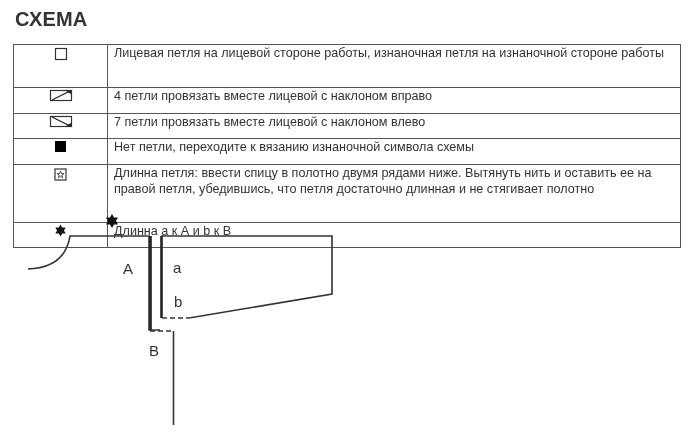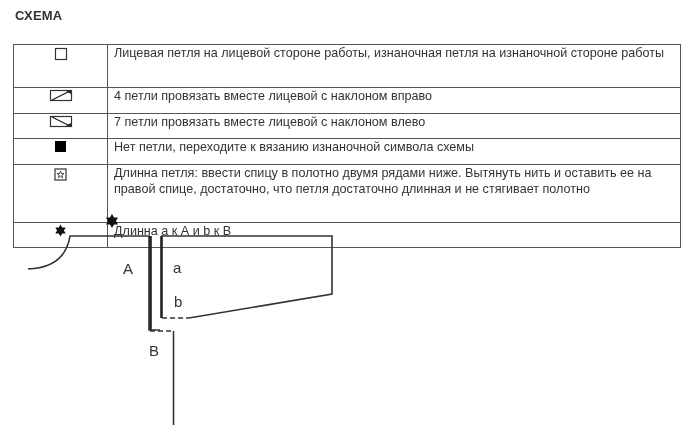--- a/index.html
+++ b/index.html
@@ -1,21 +1,21 @@
 <!DOCTYPE html>
 <html><head>
 <meta charset="utf-8">
 <style>
   html, body { margin: 0; padding: 0; }
   body {
     width: 690px; height: 442px; background: #ffffff; position: relative; overflow: hidden;
     font-family: "Liberation Sans", sans-serif; color: #222;
   }
   .title {
-    position: absolute; left: 15px; top: 8px; font-size: 13px; font-weight: bold; color: #333;
+    position: absolute; left: 15px; top: 8px; font-size: 20px; font-weight: bold; color: #333;
     letter-spacing: 0.2px;
   }
   table.legend {
     position: absolute; left: 13px; top: 44px; width: 668px;
     border-collapse: collapse; font-size: 12.6px; line-height: 16.5px; color: #333;
   }
   table.legend td {
     border: 1px solid #555; padding: 0 0 8px 6px; vertical-align: top;
   }
   table.legend td.sym {
@@ -72,21 +72,21 @@
     </td>
     <td>Нет петли, переходите к вязанию изнаночной символа схемы</td>
   </tr>
   <tr class="r5">
     <td class="sym">
       <svg class="sym-box" width="13" height="13" style="margin-top:3px">
         <rect x="1" y="1" width="11" height="11" fill="#fff" stroke="#333" stroke-width="1.2"></rect>
         <polygon points="6.5,3 7.4,5.6 10,5.6 7.9,7.2 8.7,9.8 6.5,8.2 4.3,9.8 5.1,7.2 3,5.6 5.6,5.6" fill="#fff" stroke="#222" stroke-width="0.8"></polygon>
       </svg>
     </td>
-    <td>Длинна петля: ввести спицу в полотно двумя рядами ниже. Вытянуть нить и оставить ее на правой спице, достаточно, что петля достаточно длинная и не стягивает полотно</td>
+    <td>Длинна петля: ввести спицу в полотно двумя рядами ниже. Вытянуть нить и оставить ее на правой петля, убедившись, что петля достаточно длинная и не стягивает полотно</td>
   </tr>
   <tr class="r6">
     <td class="sym">
       <svg class="sym-box" width="13" height="13" style="margin-top:1px">
         <polygon points="6.5,0.5 8.2,3.5 11.7,3.5 9.9,6.5 11.7,9.5 8.2,9.5 6.5,12.5 4.8,9.5 1.3,9.5 3.1,6.5 1.3,3.5 4.8,3.5" fill="#111"></polygon>
       </svg>
     </td>
     <td>Длинна а к А и b к В</td>
   </tr>
 </tbody>

